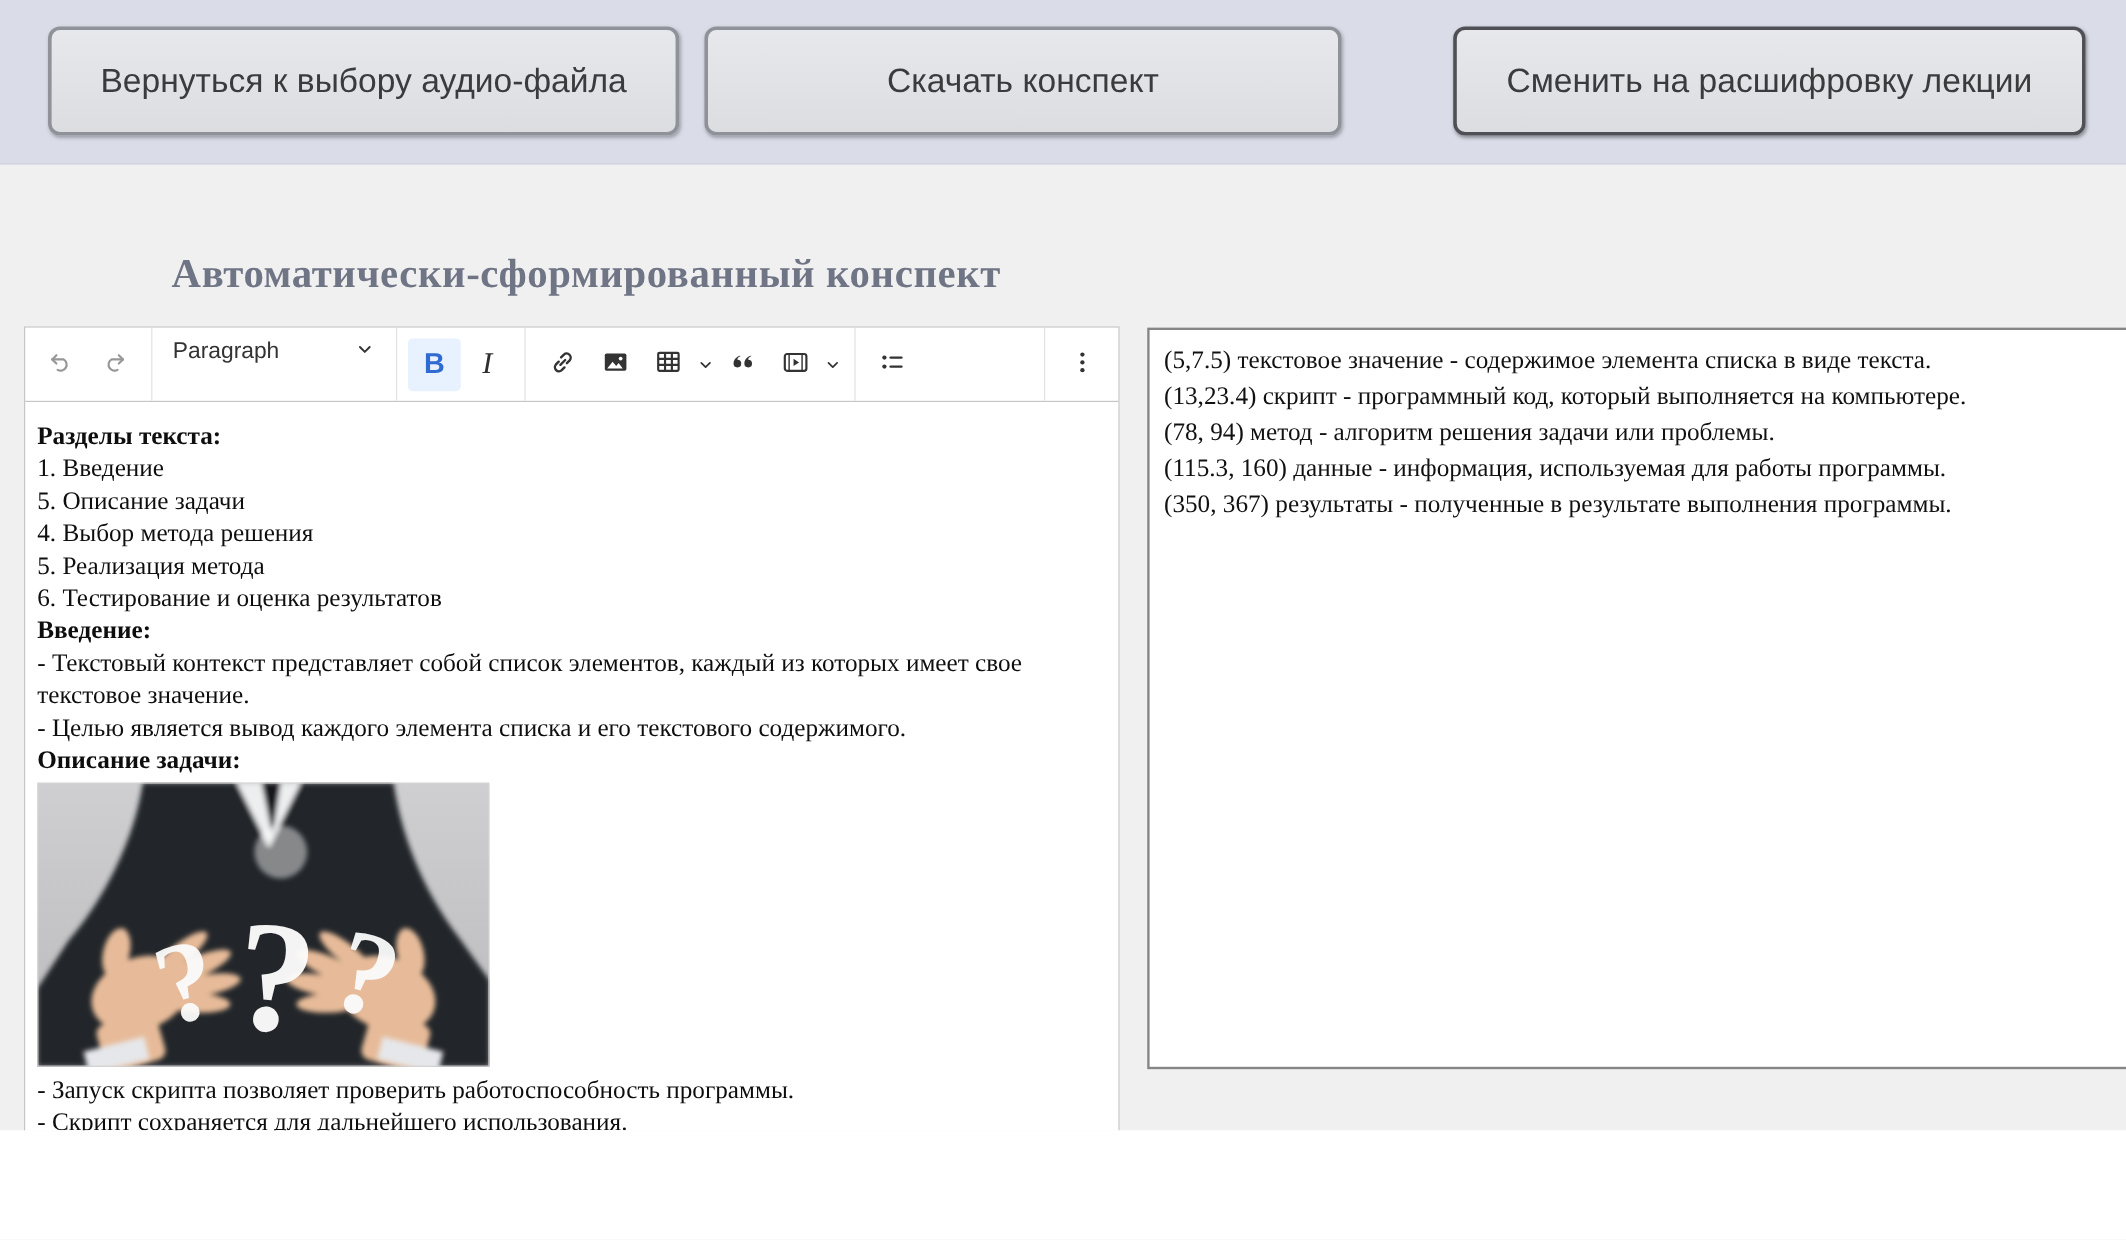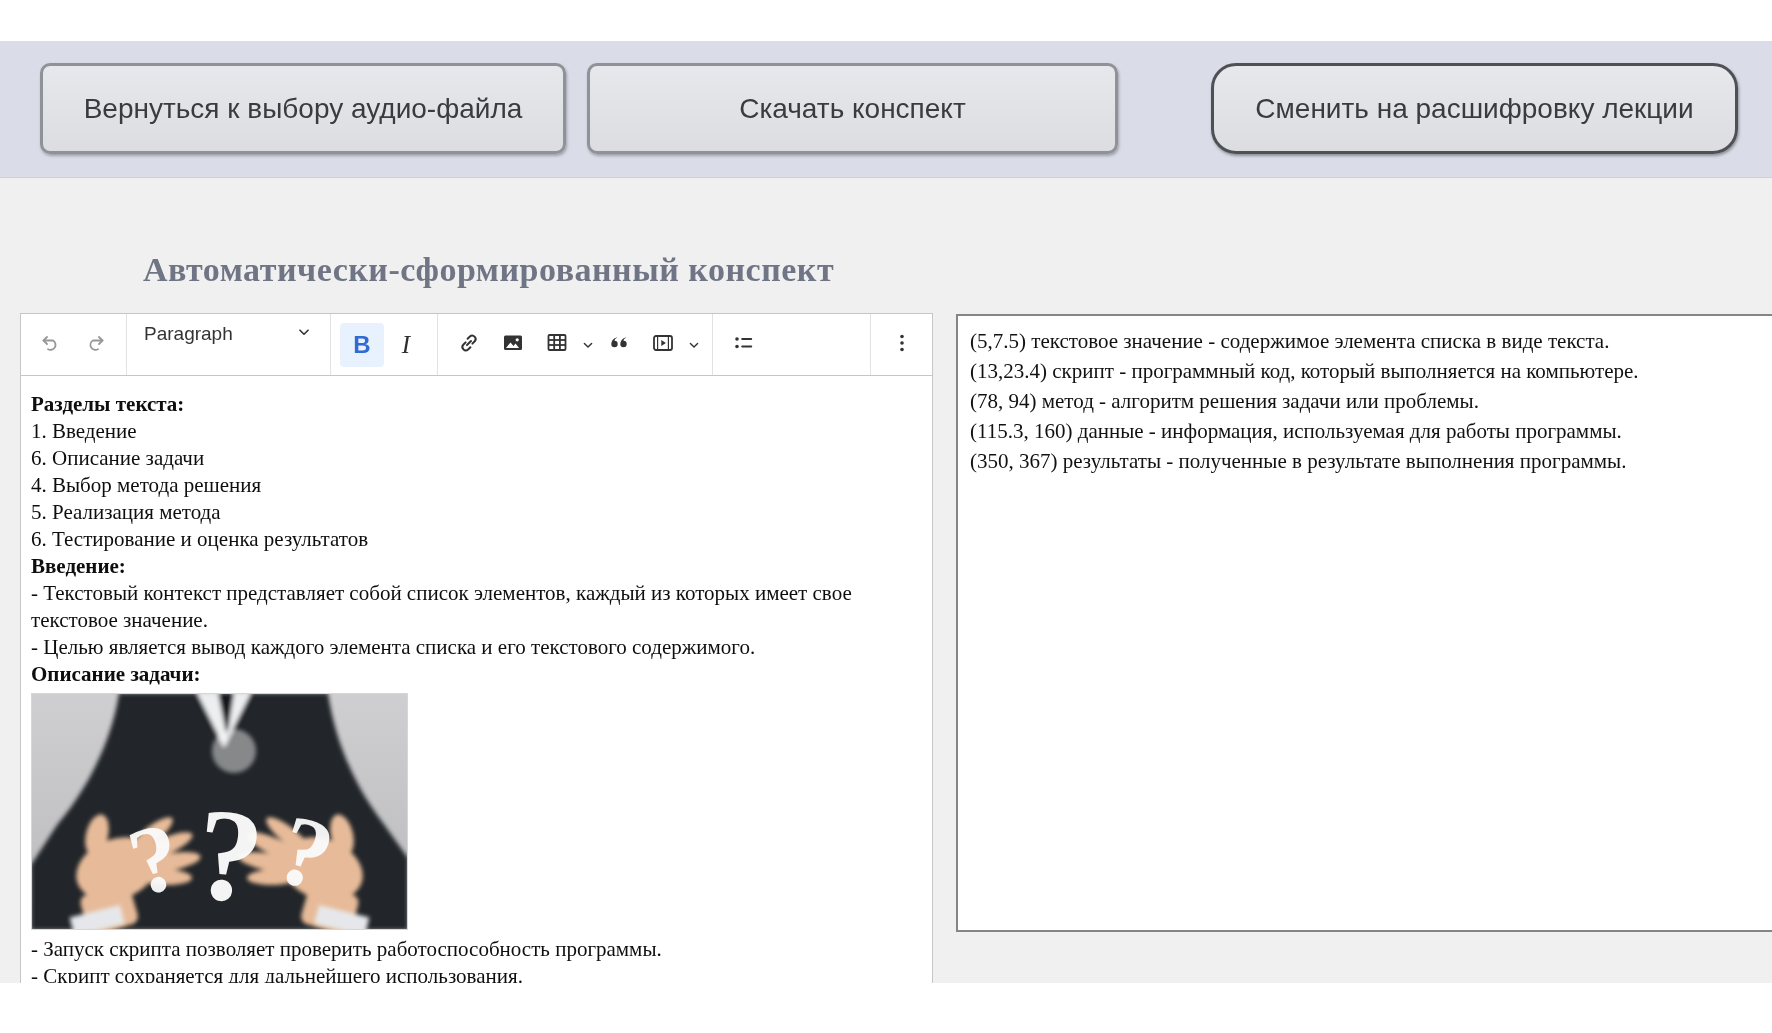--- a/index.html
+++ b/index.html
@@ -1,27 +1,27 @@
 <!DOCTYPE html>
 <html><head>
 <meta charset="utf-8">
 <style>
   html,body{margin:0;padding:0;background:#fff;}
   .screen{position:relative;width:1772px;height:942px;overflow:hidden;
-          background:#f0f0f1;font-family:"Liberation Sans",sans-serif;margin-top:41px;}
+          background:#f0f0f1;font-family:"Liberation Sans",sans-serif;}
 
   
   .topbar{position:absolute;left:0;top:0;width:100%;height:136px;
           background:#dadde7;border-bottom:1px solid #cdd1db;}
   .nav-btn{position:absolute;top:22px;height:91px;box-sizing:border-box;
            background:linear-gradient(#e6e8ec,#dbdde1);
            border:3px solid #90929a;border-radius:10px;
            font-family:"Liberation Sans",sans-serif;font-size:28px;color:#3b3b3d;
            box-shadow:1px 2px 3px rgba(110,112,120,.55);cursor:pointer;}
-  .nav-btn.primary{border-color:#4f5056;box-shadow:1px 2px 3px rgba(90,92,98,.6);border-radius:25px;}
+  .nav-btn.primary{border-color:#4f5056;box-shadow:1px 2px 3px rgba(90,92,98,.6);}
   #btn-back{left:40px;width:526px;}
   #btn-download{left:587px;width:531px;}
   #btn-switch{left:1211px;width:527px;}
 
   
   .page-title{position:absolute;left:143px;top:210px;margin:0;
               font-family:"Liberation Serif",serif;font-weight:bold;
               font-size:34px;letter-spacing:.5px;color:#6f7585;}
 
   
@@ -213,21 +213,21 @@
                 <circle cx="12" cy="18.5" r="1.8"></circle>
               </g>
             </svg>
         </span>
       </button>
     </div>
 
     <div class="content">
       <p class="b">Разделы текста:</p>
       <p>1. Введение</p>
-      <p>6. Описание задачи</p>
+      <p>5. Описание задачи</p>
       <p>4. Выбор метода решения</p>
       <p>5. Реализация метода</p>
       <p>6. Тестирование и оценка результатов</p>
       <p class="b">Введение:</p>
       <p>- Текстовый контекст представляет собой список элементов, каждый из которых имеет свое текстовое значение.</p>
       <p>- Целью является вывод каждого элемента списка и его текстового содержимого.</p>
       <p class="b">Описание задачи:</p>
 
       <svg class="photo" viewBox="0 0 377 237">
         <defs>

